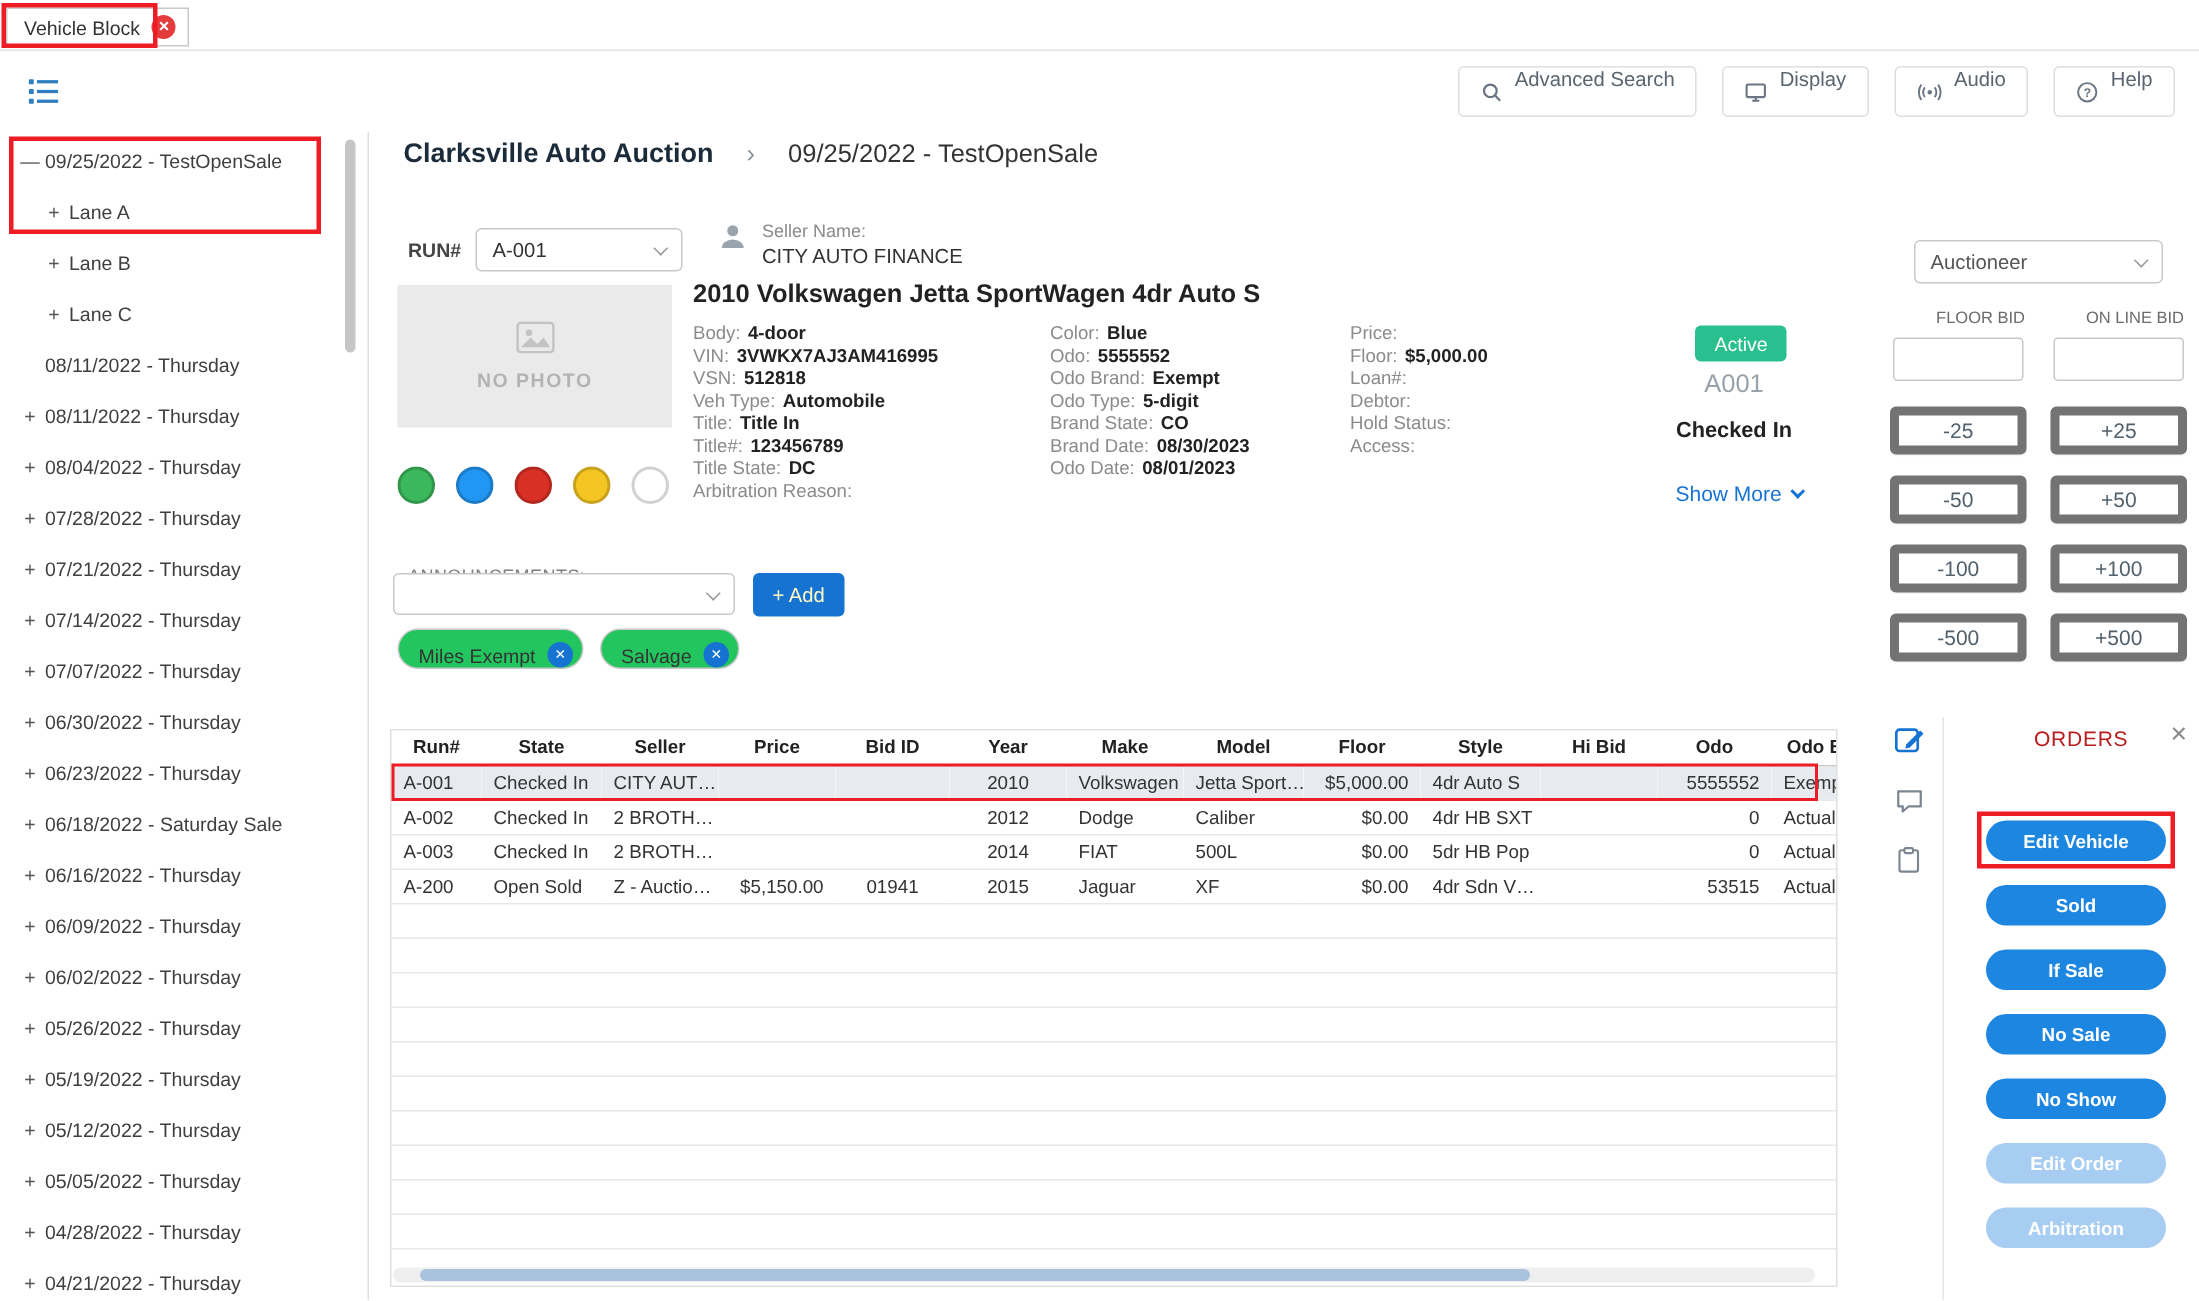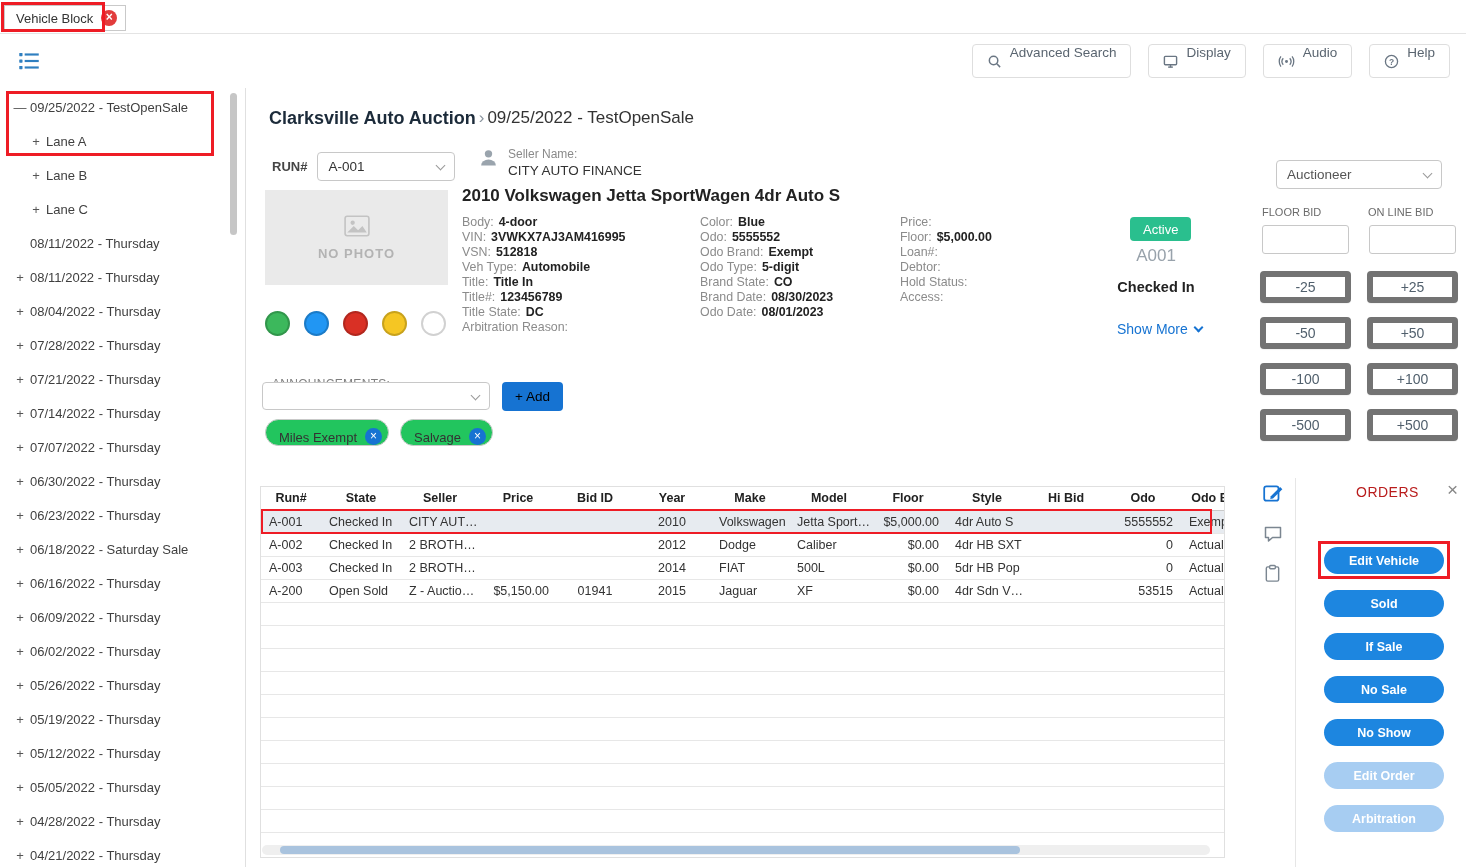--- a/index.html
+++ b/index.html
@@ -26,21 +26,21 @@
   .expander{flex:none;width:16px;margin-left:12px;color:#555;font-size:13px;text-align:center}
   .tree-item.lv1 .expander{margin-left:28px}
   .expander.plus::before{content:"+"}
   .expander.minus::before{content:"\2014"}
   .expander.none::before{content:""}
   .tree-label{margin-left:2px}
   .sidebar-scroll{position:absolute;left:230px;top:93px;width:7px;height:142px;background:#c6c6c6;border-radius:4px;cursor:grab}
   .v-div{position:absolute;left:245px;top:88px;width:1px;height:779px;background:#e0e0e0}
 
   
-  .breadcrumb{position:absolute;left:269px;top:108px;display:flex;align-items:flex-start;gap:3px}
+  .breadcrumb{position:absolute;left:269px;top:92px;display:flex;align-items:flex-end;gap:22px}
   .bc-root{font-size:18px;font-weight:bold;color:#1c2b3a;cursor:pointer}
   .bc-sep{color:#8a949e;font-size:17px}
   .bc-cur{font-size:17px;color:#333}
 
   
   .run-row{position:absolute;left:272px;top:152px;display:flex;align-items:center;gap:10px}
   .run-label{font-size:13px;font-weight:bold;color:#454545}
   .select{position:relative;height:29px;border:1px solid #c8c8c8;border-radius:4px;background:#fff;display:flex;align-items:center;padding:0 26px 0 10px;font-size:13.5px;color:#333;cursor:pointer}
   .select .chev{position:absolute;right:10px;top:9px;width:7px;height:7px;border-right:1.6px solid #999;border-bottom:1.6px solid #999;transform:rotate(45deg)}
   .run-select{width:138px}
@@ -68,40 +68,40 @@
   
   .badge{position:absolute;left:1130px;top:217px;height:24px;padding:0 13px;background:var(--active_green,#2abf8e);border-radius:4px;color:#fff;font-size:13px;display:flex;align-items:center;justify-content:center}
   .run-display{position:absolute;left:1124px;top:246px;width:64px;text-align:center;font-size:17px;color:#98a2ab}
   .state-text{position:absolute;left:1106px;top:279px;width:100px;text-align:center;font-size:14.5px;font-weight:bold;color:#222}
   .show-more{position:absolute;left:1117px;top:321px;font-size:14px;color:var(--link,#1673d2);display:flex;align-items:center;gap:7px;cursor:pointer}
   .show-more .chev{width:7px;height:7px;border-right:2px solid var(--link,#1673d2);border-bottom:2px solid var(--link,#1673d2);transform:rotate(45deg);margin-top:-4px}
 
   
   .annc-label{position:absolute;left:272px;top:377px;font-size:12px;color:#7f7f7f;letter-spacing:0.3px}
   .annc-select{position:absolute;left:262px;top:382px;width:228px;height:28px}
-  .add-btn{position:absolute;left:502px;top:382px;height:29px;padding:0 13px;background:var(--accent,#1673d2);color:#000000;border:none;border-radius:4px;font-size:13.5px;cursor:pointer;font-family:inherit}
+  .add-btn{position:absolute;left:502px;top:382px;height:29px;padding:0 13px;background:var(--accent,#1673d2);color:#fef9c3;border:none;border-radius:4px;font-size:13.5px;cursor:pointer;font-family:inherit}
   .chips{position:absolute;left:265px;top:419px;display:flex;gap:11px}
   .chip{display:flex;align-items:flex-end;gap:8px;height:27px;padding:0 6px 0 13px;border:1px solid #c9c9c9;border-radius:14px;font-size:13px;color:#333;background:#22c55e}
   .chip-x{width:17px;height:17px;border-radius:50%;background:var(--accent,#1673d2);color:#fff;text-align:center;line-height:16px;font-size:12px;cursor:pointer}
   .chip-x::before{content:"\00D7"}
 
   
   .table-wrap{position:absolute;left:260px;top:486px;width:965px;height:372px;border:1px solid #e0e0e0;overflow:hidden;background:#fff}
   table{border-collapse:collapse;table-layout:fixed;width:1005px;font-size:12.5px}
   th{height:23px;font-weight:bold;color:#222;border-bottom:1px solid #c9c9c9;padding:0 8px;white-space:nowrap;overflow:hidden;cursor:pointer}
   td{height:23px;border-bottom:1px solid #e7e7e7;padding:0 8px;white-space:nowrap;overflow:hidden;color:#333}
   tr.data-row{cursor:pointer}
   tr.selected{background:#e7ebf0}
   .al{text-align:left}.ar{text-align:right}.ac{text-align:center}
   .h-scroll{position:absolute;left:262px;top:845px;width:948px;height:10px;background:#efefef;border-radius:5px}
   .h-thumb{position:absolute;left:18px;top:1px;width:740px;height:8px;background:var(--scroll_thumb,#a9c3de);border-radius:4px;cursor:grab}
 
   
   .auctioneer{position:absolute;left:1276px;top:160px;width:166px;height:29px;color:#555}
-  .bid-label{position:absolute;top:206px;width:88px;text-align:left;font-size:11px;color:#6b6b6b}
+  .bid-label{position:absolute;top:206px;width:88px;text-align:right;font-size:11px;color:#6b6b6b}
   .bl-floor{left:1262px}.bl-online{left:1368px}
   .bid-input{position:absolute;top:225px;width:87px;height:29px;border:1px solid #c8c8c8;border-radius:3px;font-size:13px;padding:0 8px;font-family:inherit}
   .bi-floor{left:1262px}.bi-online{left:1369px}
   .bid-grid{position:absolute;left:1260px;top:271px;display:grid;grid-template-columns:91px 91px;gap:14px 16px}
   .bid-btn{height:32px;background:#fff;border:6px solid #737373;border-radius:4px;font-size:14px;color:#51606d;cursor:pointer;box-shadow:0 1px 1px rgba(0,0,0,0.05);font-family:inherit}
 
   
   .icon-strip{position:absolute;left:1250px;top:478px;width:46px;height:389px;border-right:1px solid #e6e6e6;display:flex;flex-direction:column;align-items:center;gap:20px;padding-top:4px}
   .strip-ic{cursor:pointer;display:flex}
   .orders-title{position:absolute;left:1356px;top:484px;font-size:14px;color:#b91c1c;letter-spacing:0.5px}

